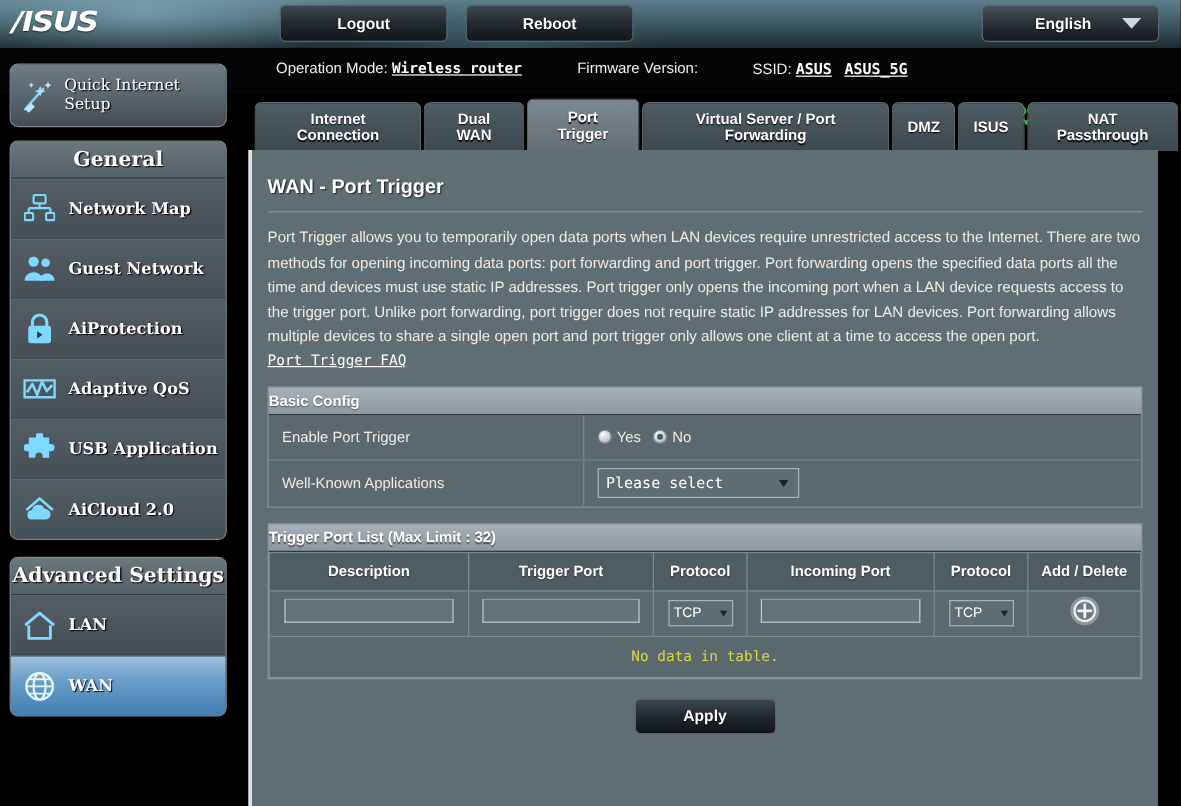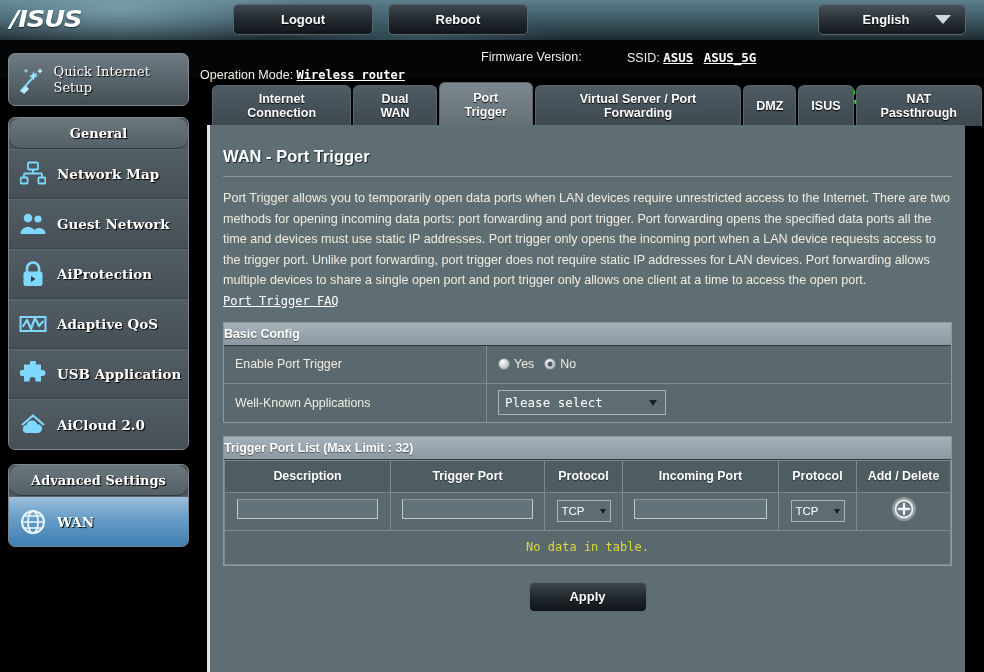--- a/index.html
+++ b/index.html
@@ -55,21 +55,21 @@
 
   
   .infostrip {
     position: absolute; left: 0; top: 40px; width: 984px; height: 38px;
     background: #030507;
   }
   .infostrip .txt {
     position: absolute; top: 10px; font-size: 12.5px; color: #f2efe6;
     white-space: nowrap;
   }
-  #opmode-label { left: 200px; margin-top: 18px; }
+  #opmode-label { left: 230px; }
   #opmode-value {
     font-family: "DejaVu Sans Mono", monospace; font-weight: bold;
     text-decoration: underline; color:#fff; font-size: 12px; cursor: pointer;
   }
   #fw-label { left: 481px; }
   #ssid-label { left: 627px; }
   .ssid-val {
     font-family:"DejaVu Sans Mono", monospace; font-weight: bold;
     text-decoration: underline; color:#fff; cursor: pointer;
   }
@@ -91,24 +91,23 @@
   .navgroup {
     position: absolute; left: 8px; width: 181px;
     border: 1px solid #7d868c; border-radius: 7px; overflow: hidden;
     background: #4c565c;
   }
   #group-general { top: 77px; }
   #group-advanced { top: 424px; }
   .group-title {
     height: 31px; display:flex; align-items:center; justify-content:center;
     background: linear-gradient(180deg,#6b767d 0%, #545f66 100%);
-    color:#fff; font-size:13px; font-weight:bold; text-shadow:1px 1px 1px #000;
+    color:#fff; font-size:17px; font-weight:bold; text-shadow:1px 1px 1px #000;
     font-family:"DejaVu Serif", serif;
     border-bottom: 1px solid #2f383d;
-    border-radius: 12px;
   }
   .navitem {
     height: 50px; display:flex; align-items:center; cursor: pointer;
     background: linear-gradient(180deg,#535d64 0%, #464f56 100%);
     border-bottom: 1px solid #39434a;
     border-top: 1px solid #5d676e;
     position: relative;
   }
   .navitem:last-child { border-bottom: none; }
   .navitem .ico { width: 48px; display:flex; align-items:center; justify-content:center; }
@@ -387,20 +386,29 @@
           </svg>
         </div>
         <div class="lbl">AiCloud 2.0</div>
       </div>
     </div>
 
     <div class="navgroup" id="group-advanced">
       <div class="group-title">Advanced Settings</div>
 
 
+      <div class="navitem">
+        <div class="ico">
+          <svg width="28" height="25" viewBox="0 0 28 25">
+            <path d="M2 12 L14 2 L26 12" fill="none" stroke="#7fd8ff" stroke-width="2.4" stroke-linejoin="round"></path>
+            <path d="M5 12 V23 H23 V12" fill="none" stroke="#7fd8ff" stroke-width="2.4" stroke-linejoin="round"></path>
+          </svg>
+        </div>
+        <div class="lbl">LAN</div>
+      </div>
 
       <div class="navitem active">
         <div class="ico">
           <svg width="26" height="26" viewBox="0 0 26 26">
             <circle cx="13" cy="13" r="11" fill="none" stroke="#e8f7ff" stroke-width="2"></circle>
             <ellipse cx="13" cy="13" rx="5" ry="11" fill="none" stroke="#e8f7ff" stroke-width="1.8"></ellipse>
             <path d="M2.2 13 h21.6 M4.2 7 h17.6 M4.2 19 h17.6" stroke="#e8f7ff" stroke-width="1.6" fill="none"></path>
           </svg>
         </div>
         <div class="lbl">WAN</div>

